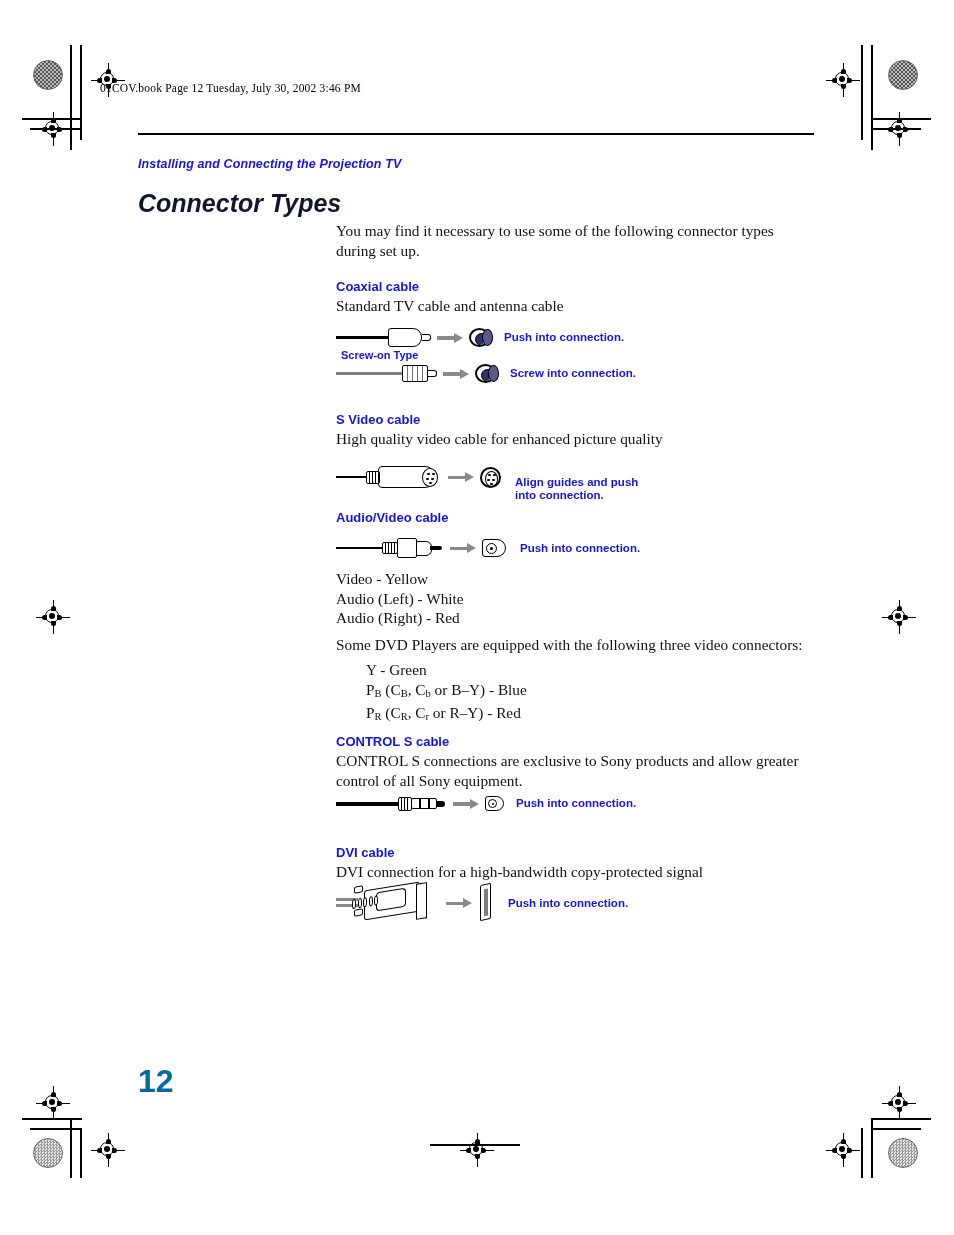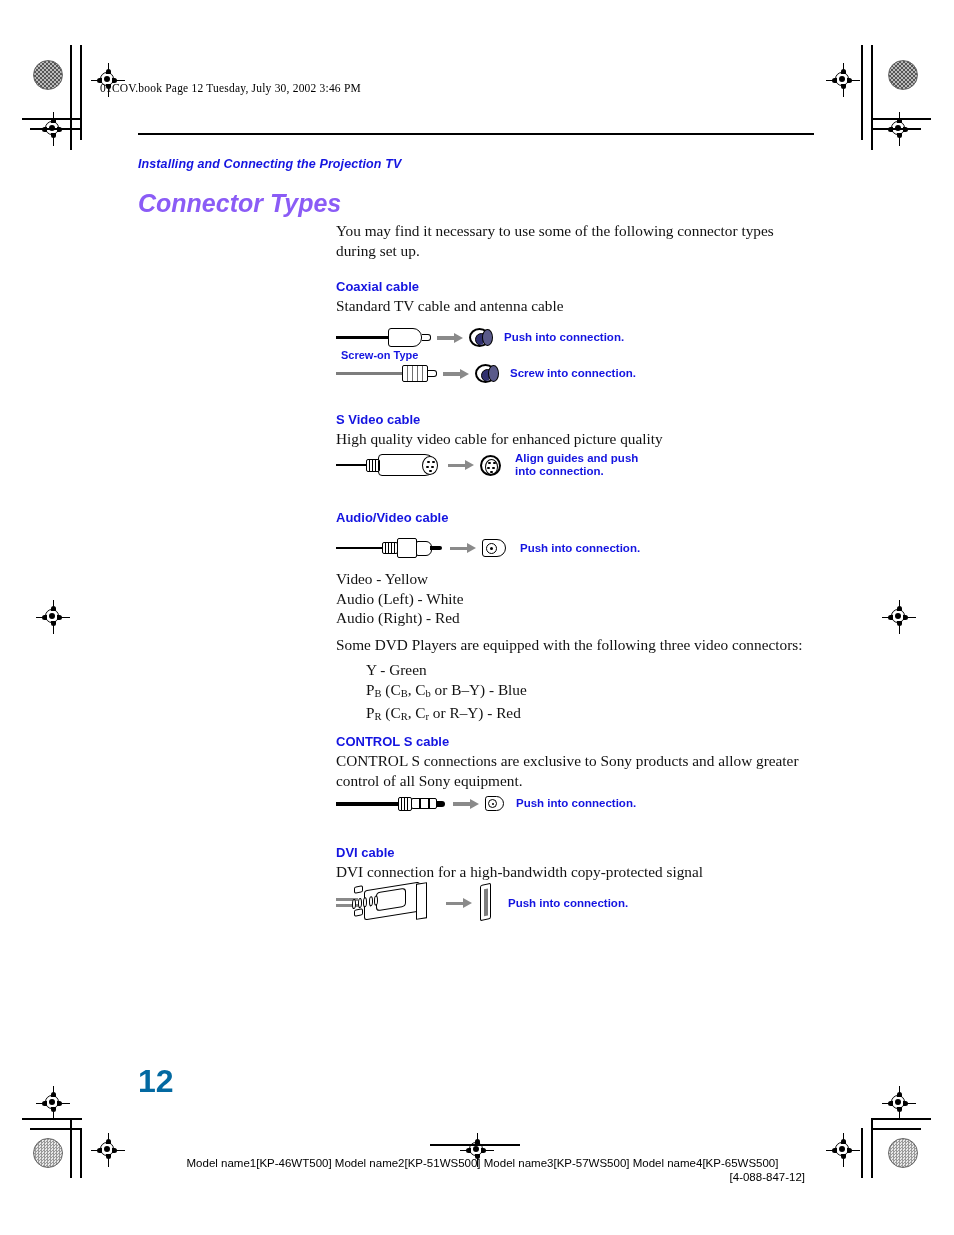--- a/index.html
+++ b/index.html
@@ -39,21 +39,21 @@
   
   .rule{position:absolute;left:138px;top:133px;width:676px;height:2px;background:#000;}
 
   .filehdr{position:absolute;left:100px;top:82px;font-size:11.5px;
      font-family:"Liberation Serif",serif;color:#000;white-space:nowrap;letter-spacing:.2px;}
 
   .kicker{position:absolute;left:138px;top:149px;font-family:"Liberation Sans",sans-serif;
      font-weight:bold;font-style:italic;font-size:12.5px;color:#1414e0;letter-spacing:.1px;margin-top:8px;}
 
   .h1{position:absolute;left:138px;top:189px;font-family:"Liberation Sans",sans-serif;
-     font-weight:bold;font-style:italic;font-size:25px;color:#8b5cf6;}
+     font-weight:bold;font-style:italic;font-size:25px;color:#0f172a;}
 
   .col{position:absolute;left:336px;width:500px;}
   .body{font-family:"Liberation Serif",serif;font-size:15.3px;line-height:19.5px;color:#111;}
   .h3{font-family:"Liberation Sans",sans-serif;font-weight:bold;font-size:13px;color:#1414e0;}
   .h4{font-family:"Liberation Sans",sans-serif;font-weight:bold;font-size:11px;color:#1414e0;}
   .callout{font-family:"Liberation Sans",sans-serif;font-weight:bold;font-size:11.5px;
      color:#1414e0;line-height:13px;}
 
   .pgno{position:absolute;left:138px;top:1063px;font-family:"Liberation Sans",sans-serif;
      font-weight:bold;font-size:32px;color:#0369a1;}
@@ -390,21 +390,21 @@
         <div class="head"></div>
       </div>
     <div class="sv-port">
       <div class="crest"></div>
       <b style="left:6px;top:5px;"></b>
         <b style="left:11px;top:5px;"></b>
       <b style="left:5px;top:10px;"></b>
         <b style="left:10px;top:10px;"></b>
       <b style="left:8px;top:14px;"></b>
     </div>
-    <div class="callout" style="margin-left:14px;">
+    <div class="callout" style="margin-left:14px;margin-top:24px;">
       <div>Align guides and push</div>
       <div>into connection.</div>
     </div>
   </div>
 
   <div class="col h3" style="top:510px;">Audio/Video cable</div>
 
   <div class="row" style="left:336px;top:538px;">
     <div class="cable thin" style="width:46px;"></div>
     <div class="artwrap" style="display:flex;align-items:center;">
@@ -504,18 +504,14 @@
     <div class="dvi-port">
         <div class="slot">
           <i></i>
         </div>
       </div>
     <div class="callout" style="margin-left:14px;">Push into connection.</div>
   </div>
 
   <div class="pgno">12</div>
 
-  <div class="footer">
-    <div>Model name1[KP-46WT500] Model name2[KP-51WS500] Model name3[KP-57WS500] Model name4[KP-65WS500]</div>
-    <div class="l2">[4-088-847-12]</div>
-  </div>
 
 </div>
 
 </body></html>

